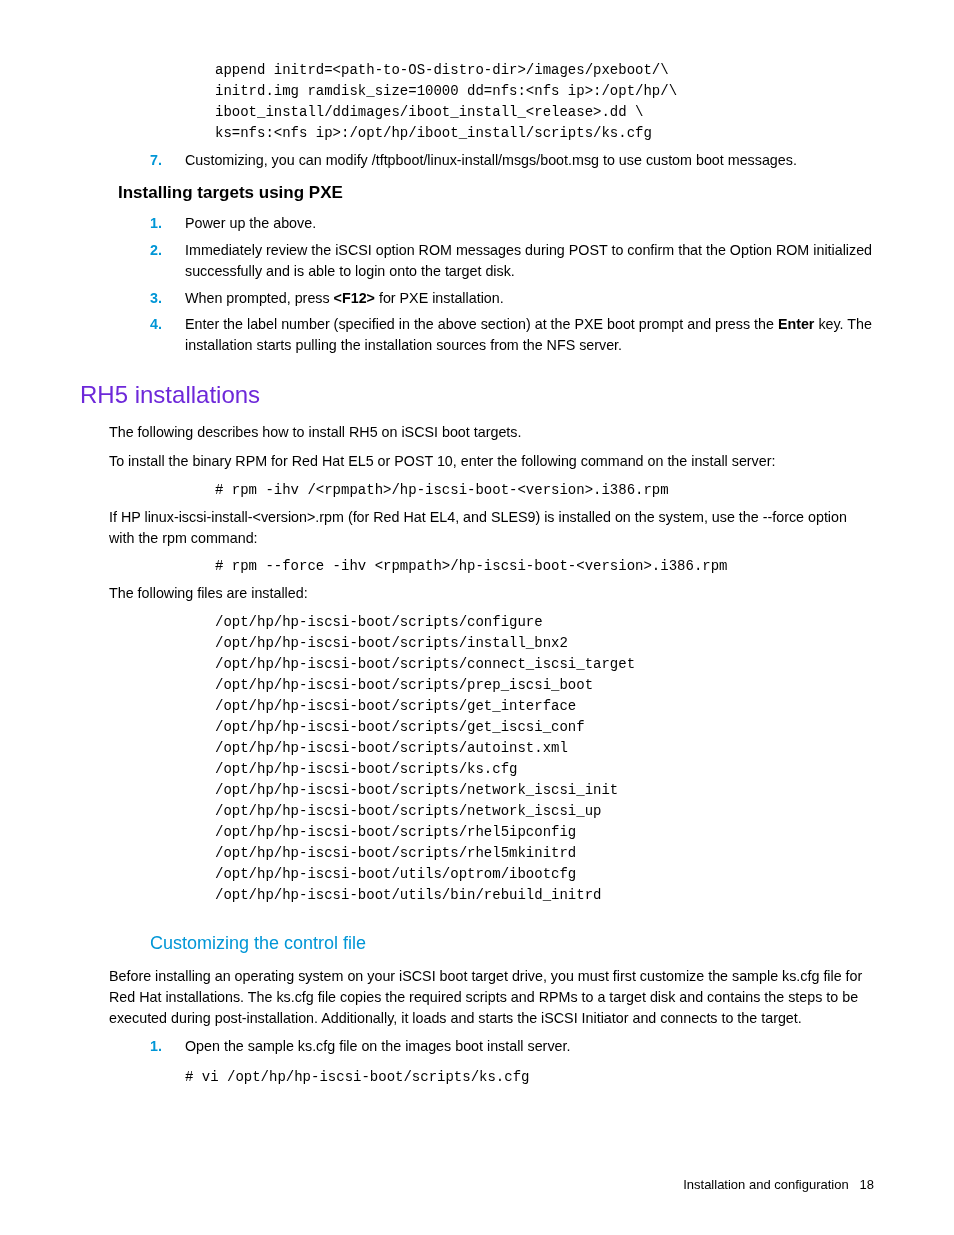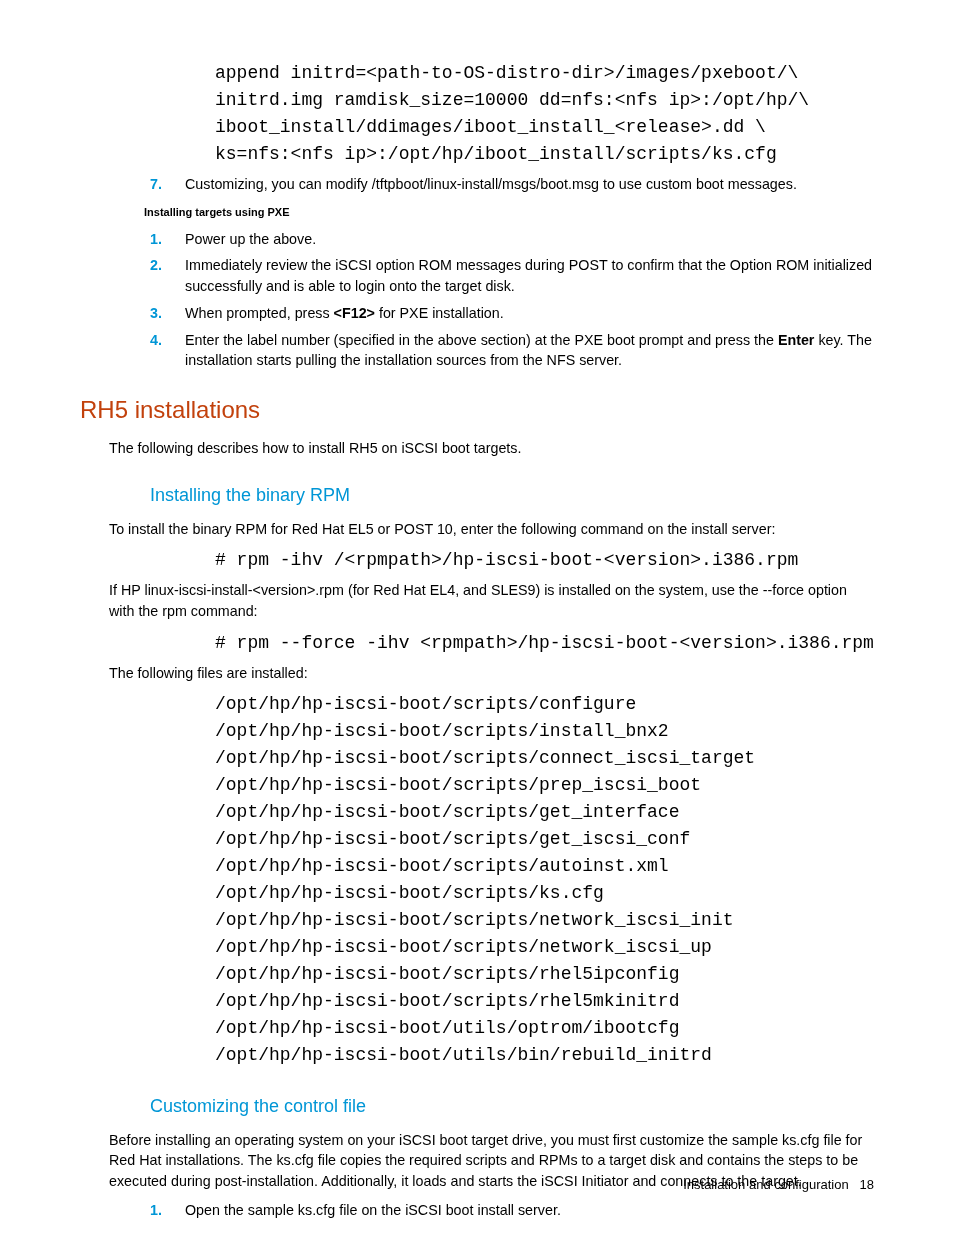--- a/index.html
+++ b/index.html
@@ -11,21 +11,21 @@
     background: #fff;
     width: 954px;
     height: 1235px;
     position: relative;
   }
   .page {
     padding: 60px 80px 40px 80px;
   }
   .mono {
     font-family: "Courier New", Courier, monospace;
-    font-size: 18px;
+    font-size: 14px;
     white-space: pre;
     line-height: 1.5;
   }
   .code-block {
     margin-left: 135px;
     margin-bottom: 6px;
   }
   ol {
     list-style: none;
     margin-left: 70px;
@@ -36,35 +36,35 @@
     margin-bottom: 6px;
   }
   ol li .num {
     position: absolute;
     left: 0;
     top: 0;
     color: #0096d6;
     font-weight: bold;
   }
   .h1 {
-    color: #c2410c;
+    color: #6d28d9;
     font-size: 24px;
     font-weight: normal;
     margin: 22px 0 10px 0;
   }
   .h2 {
     color: #0096d6;
     font-size: 18px;
     font-weight: normal;
     margin: 24px 0 10px 70px;
   }
   .h3 {
     font-weight: bold;
-    font-size: 11px;
-    margin: 10px 0 8px 64px;
+    font-size: 17px;
+    margin: 10px 0 8px 38px;
   }
   .para {
     margin: 0 0 8px 29px;
   }
   .footer {
     position: absolute;
     bottom: 40px;
     right: 80px;
     font-size: 13px;
   }
@@ -104,21 +104,20 @@
     </li>
     <li>
       <span class="num">4.</span>
       <span><span>Enter the label number (specified in the above section) at the PXE boot prompt and press the </span><b>Enter</b><span> key. The installation starts pulling the installation sources from the NFS server.</span></span>
     </li>
   </ol>
 
   <div class="h1">RH5 installations</div>
   <div class="para">The following describes how to install RH5 on iSCSI boot targets.</div>
 
-  <div class="h2">Installing the binary RPM</div>
   <div class="para">To install the binary RPM for Red Hat EL5 or POST 10, enter the following command on the install server:</div>
   <div class="mono code-block"># rpm -ihv /&lt;rpmpath&gt;/hp-iscsi-boot-&lt;version&gt;.i386.rpm</div>
   <div class="para">If HP linux-iscsi-install-&lt;version&gt;.rpm (for Red Hat EL4, and SLES9) is installed on the system, use the --force option with the rpm command:</div>
   <div class="mono code-block"># rpm --force -ihv &lt;rpmpath&gt;/hp-iscsi-boot-&lt;version&gt;.i386.rpm</div>
   <div class="para">The following files are installed:</div>
   <div class="mono code-block">/opt/hp/hp-iscsi-boot/scripts/configure
 /opt/hp/hp-iscsi-boot/scripts/install_bnx2
 /opt/hp/hp-iscsi-boot/scripts/connect_iscsi_target
 /opt/hp/hp-iscsi-boot/scripts/prep_iscsi_boot
 /opt/hp/hp-iscsi-boot/scripts/get_interface
@@ -131,21 +130,21 @@
 /opt/hp/hp-iscsi-boot/scripts/rhel5mkinitrd
 /opt/hp/hp-iscsi-boot/utils/optrom/ibootcfg
 /opt/hp/hp-iscsi-boot/utils/bin/rebuild_initrd</div>
 
   <div class="h2">Customizing the control file</div>
   <div class="para">Before installing an operating system on your iSCSI boot target drive, you must first customize the sample ks.cfg file for Red Hat installations. The ks.cfg file copies the required scripts and RPMs to a target disk and contains the steps to be executed during post-installation. Additionally, it loads and starts the iSCSI Initiator and connects to the target.</div>
 
   <ol>
     <li>
       <span class="num">1.</span>
-      <span>Open the sample ks.cfg file on the iSCSI boot install server.</span>
+      <span>Open the sample ks.cfg file on the images boot install server.</span>
       <div class="mono" style="margin-top:10px;"># vi /opt/hp/hp-iscsi-boot/scripts/ks.cfg</div>
     </li>
   </ol>
 
 </div>
 
 <div class="footer">
   <span>Installation and configuration</span>&nbsp;&nbsp;&nbsp;<span>18</span>
 </div>
 

